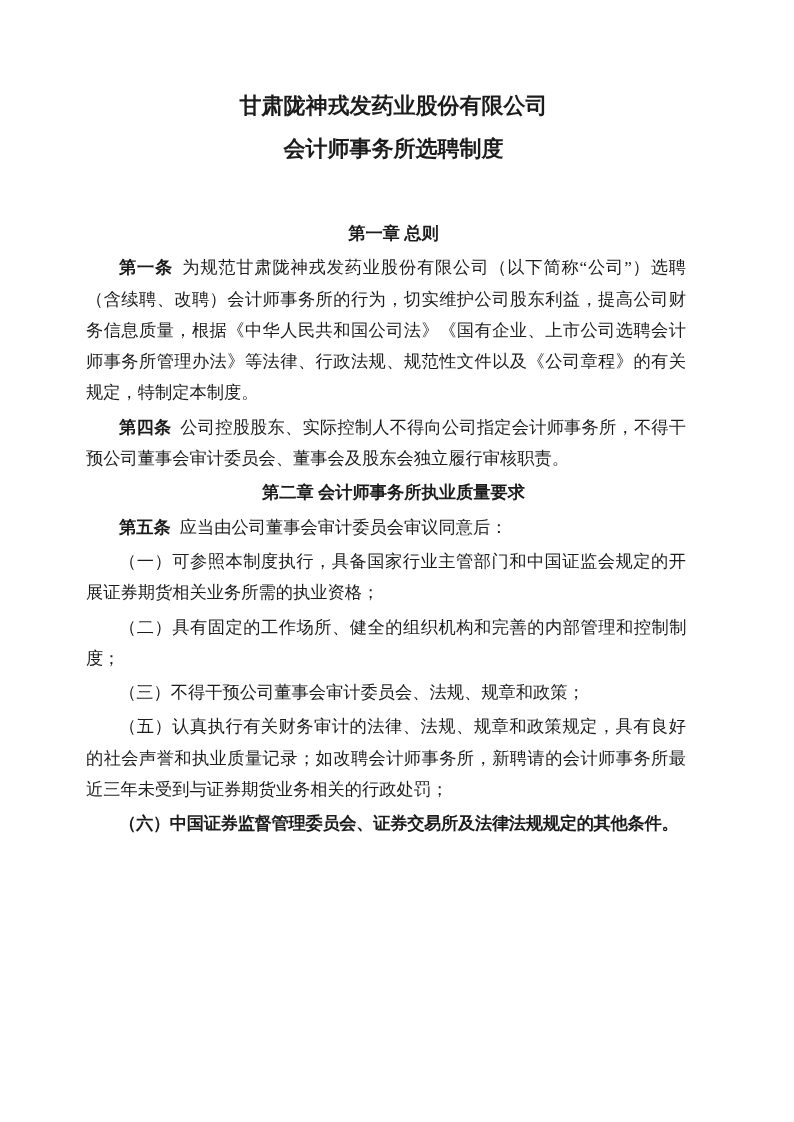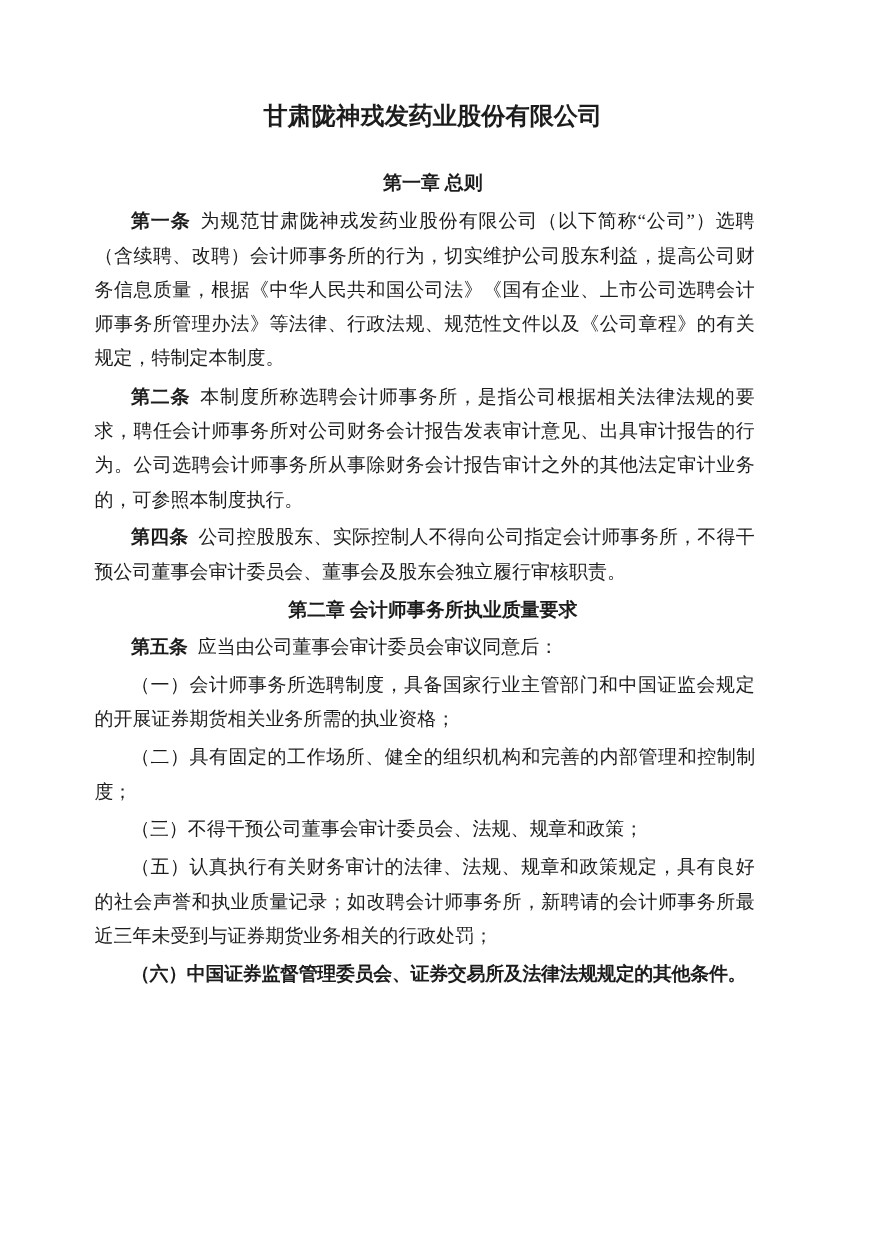--- a/index.html
+++ b/index.html
@@ -34,21 +34,21 @@
   }
   .chapter-heading {
     font-size: 17.25px;
     font-weight: bold;
     line-height: 31.3px;
     text-align: center;
     padding-left: 15px;
     margin: 0;
   }
   .chapter-heading.first {
-    margin-top: 24px;
+    margin-top: 48px;
   }
   p.article, p.item {
     font-size: 17.25px;
     line-height: 31.3px;
     margin: 3px;
     text-align: justify;
     text-indent: 33px;
     word-break: normal;
   }
   .article-label {
@@ -63,42 +63,40 @@
     font-weight: bold;
   }
 </style>
 </head>
 <body>
 
 <div class="page">
   <div class="content">
 
     <h1 class="doc-title">甘肃陇神戎发药业股份有限公司</h1>
+    <h1 class="doc-title">会计师事务所选聘制度</h1>
 
     <h2 class="chapter-heading first">第一章 总则</h2>
 
     <p class="article">
       <span class="article-label">第一条</span><span>为规范甘肃陇神戎发药业股份有限公司（以下简称“公司”）选聘（含续聘、改聘）会计师事务所的行为，切实维护公司股东利益，提高公司财务信息质量，根据《中华人民共和国公司法》《国有企业、上市公司选聘会计师事务所管理办法》等法律、行政法规、规范性文件以及《公司章程》的有关规定，特制定本制度。</span>
     </p>
 
-    <p class="article">
-      <span class="article-label">第二条</span><span>本制度所称选聘会计师事务所，是指公司根据相关法律法规的要求，聘任会计师事务所对公司财务会计报告发表审计意见、出具审计报告的行为。公司选聘会计师事务所从事除财务会计报告审计之外的其他法定审计业务的，可参照本制度执行。</span>
-    </p>
 
 
     <p class="article">
       <span class="article-label">第四条</span><span>公司控股股东、实际控制人不得向公司指定会计师事务所，不得干预公司董事会审计委员会、董事会及股东会独立履行审核职责。</span>
     </p>
 
     <h2 class="chapter-heading">第二章 会计师事务所执业质量要求</h2>
 
     <p class="article">
       <span class="article-label">第五条</span><span>应当由公司董事会审计委员会审议同意后：</span>
     </p>
 
-    <p class="item">（一）会计师事务所选聘制度，具备国家行业主管部门和中国证监会规定的开展证券期货相关业务所需的执业资格；</p>
+    <p class="item">（一）可参照本制度执行，具备国家行业主管部门和中国证监会规定的开展证券期货相关业务所需的执业资格；</p>
     <p class="item tight">（二）具有固定的工作场所、健全的组织机构和完善的内部管理和控制制度；</p>
     <p class="item">（三）不得干预公司董事会审计委员会、法规、规章和政策；</p>
     <p class="item">（五）认真执行有关财务审计的法律、法规、规章和政策规定，具有良好的社会声誉和执业质量记录；如改聘会计师事务所，新聘请的会计师事务所最近三年未受到与证券期货业务相关的行政处罚；</p>
     <p class="item tight2">（六）中国证券监督管理委员会、证券交易所及法律法规规定的其他条件。</p>
 
   </div>
 </div>
 
 </body></html>

